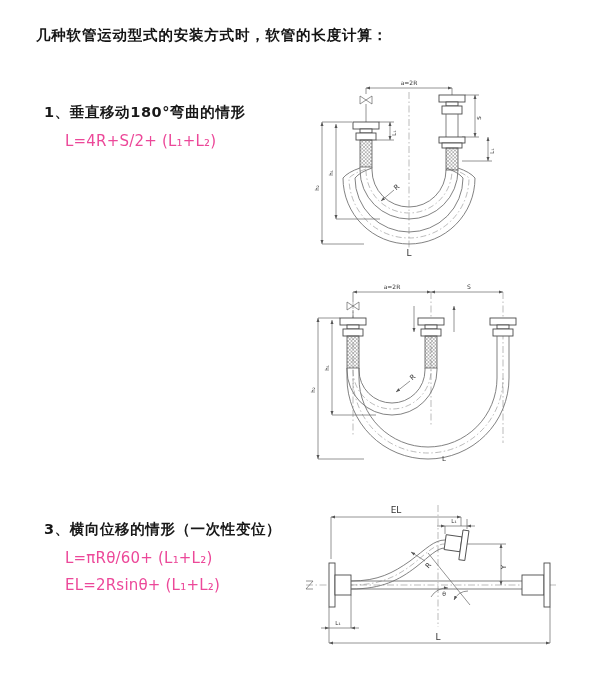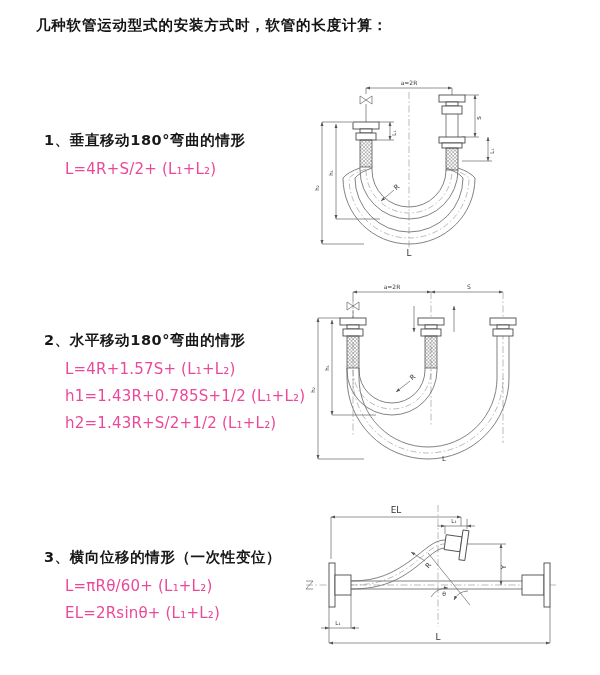--- a/index.html
+++ b/index.html
@@ -1,19 +1,19 @@
 <!DOCTYPE html>
 <html><head>
 <meta charset="utf-8">
 <style>
   html,body{margin:0;padding:0;background:#fff;}
   .page{position:relative;width:600px;height:675px;background:#ffffff;overflow:hidden;
         font-family:"DejaVu Sans","Liberation Sans",sans-serif;color:#1c1c1c;}
-  .title{position:absolute;left:36px;top:16px;font-size:14.5px;font-weight:700;letter-spacing:.8px;color:#141414;}
-  .sec{position:absolute;left:44px;margin-top:28px;}
+  .title{position:absolute;left:36px;top:26px;font-size:14.5px;font-weight:700;letter-spacing:.8px;color:#141414;}
+  .sec{position:absolute;left:44px;}
   .sec .heading{font-size:14.5px;font-weight:700;letter-spacing:.6px;color:#181818;}
   .sec .formula{margin-left:21px;margin-top:11px;font-size:15px;font-weight:400;color:#ec4899;letter-spacing:.2px;line-height:16px;}
   #sec1{top:103px;} #sec2{top:303px;} #sec3{top:520px;}
   .diag{position:absolute;}
   #d1{left:308px;top:70px;} #d2{left:306px;top:278px;} #d3{left:298px;top:493px;}
   
   .dim{stroke:#5a5a5a;stroke-width:.65;fill:none}
   .cl{stroke:#8f8f8f;stroke-width:.6;stroke-dasharray:7 2.5 1.5 2.5;fill:none}
   .fit{stroke:#4a4a4a;stroke-width:.9;fill:#fff}
   .hose{stroke:#6b6b6b;stroke-width:.85;fill:none}
@@ -26,26 +26,20 @@
 
 <div class="page">
 
   <div class="title">几种软管运动型式的安装方式时，软管的长度计算：</div>
 
   <div class="sec" id="sec1">
     <div class="heading">1、垂直移动180°弯曲的情形</div>
     <div class="formula">L=4R+S/2+ (L₁+L₂)</div>
   </div>
 
-  <div class="sec" id="sec2">
-    <div class="heading">2、水平移动180°弯曲的情形</div>
-    <div class="formula">L=4R+1.57S+ (L₁+L₂)</div>
-    <div class="formula">h1=1.43R+0.785S+1/2 (L₁+L₂)</div>
-    <div class="formula">h2=1.43R+S/2+1/2 (L₁+L₂)</div>
-  </div>
 
   <div class="sec" id="sec3">
     <div class="heading">3、横向位移的情形（一次性变位）</div>
     <div class="formula">L=πRθ/60+ (L₁+L₂)</div>
     <div class="formula">EL=2Rsinθ+ (L₁+L₂)</div>
   </div>
 
   <svg id="d1" class="diag" width="270" height="190" viewBox="0 0 270 190">
     <defs>
       <pattern id="braid1" patternUnits="userSpaceOnUse" width="3.5" height="3.5">

